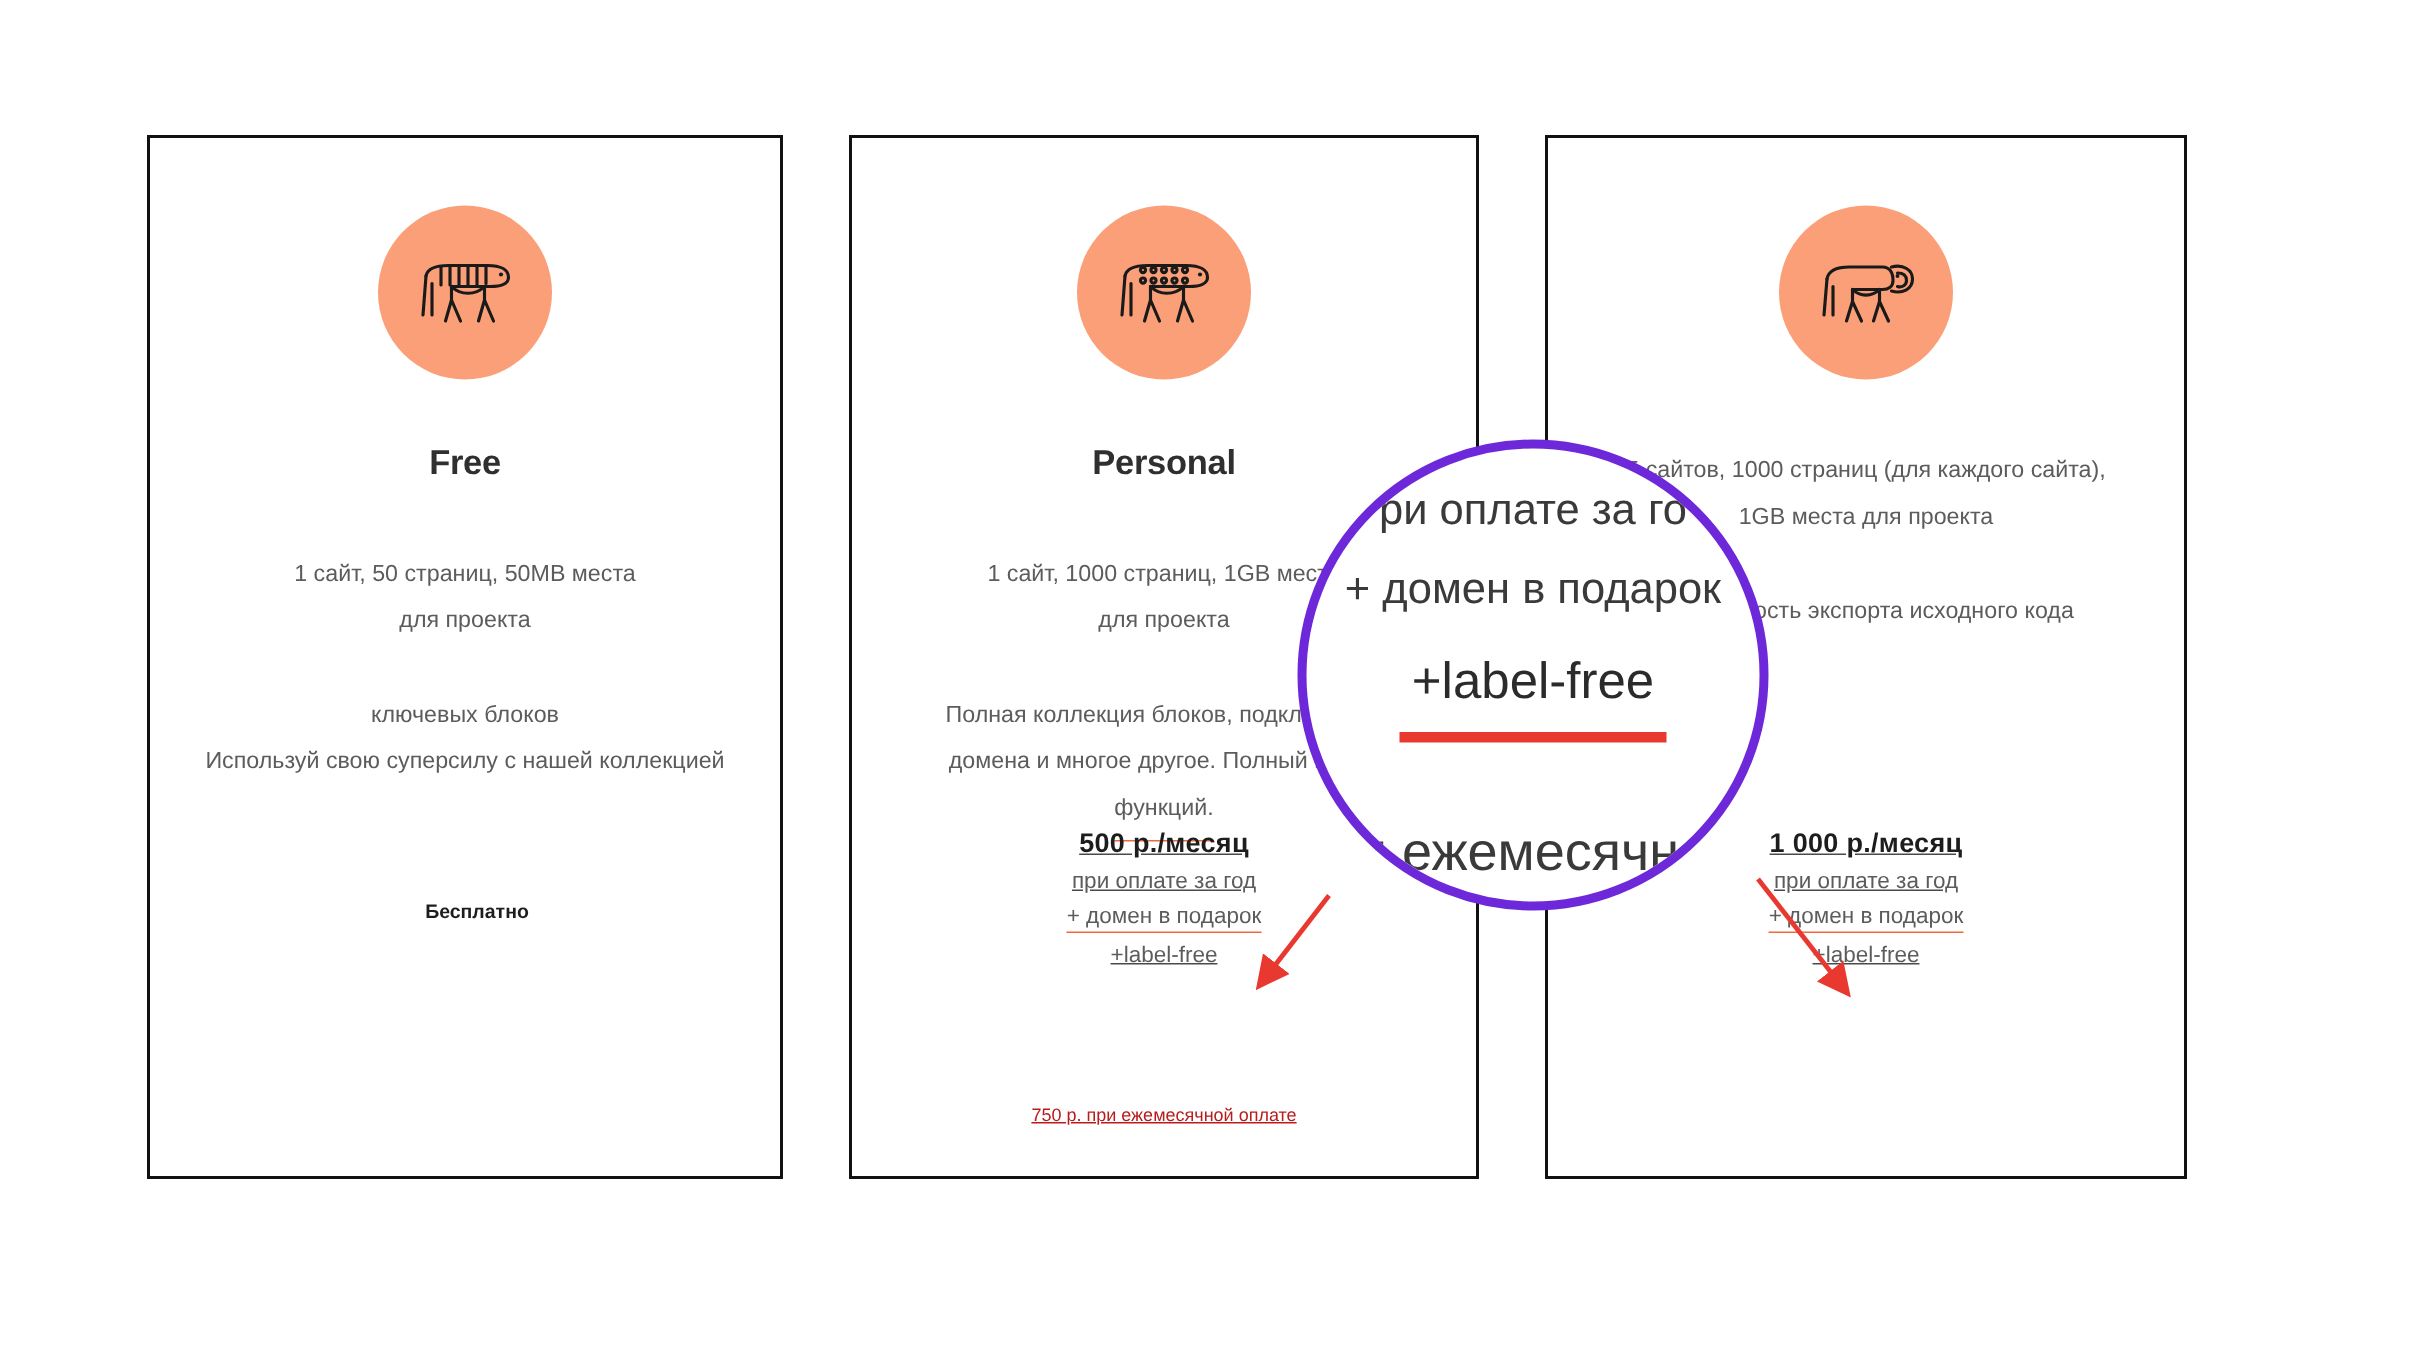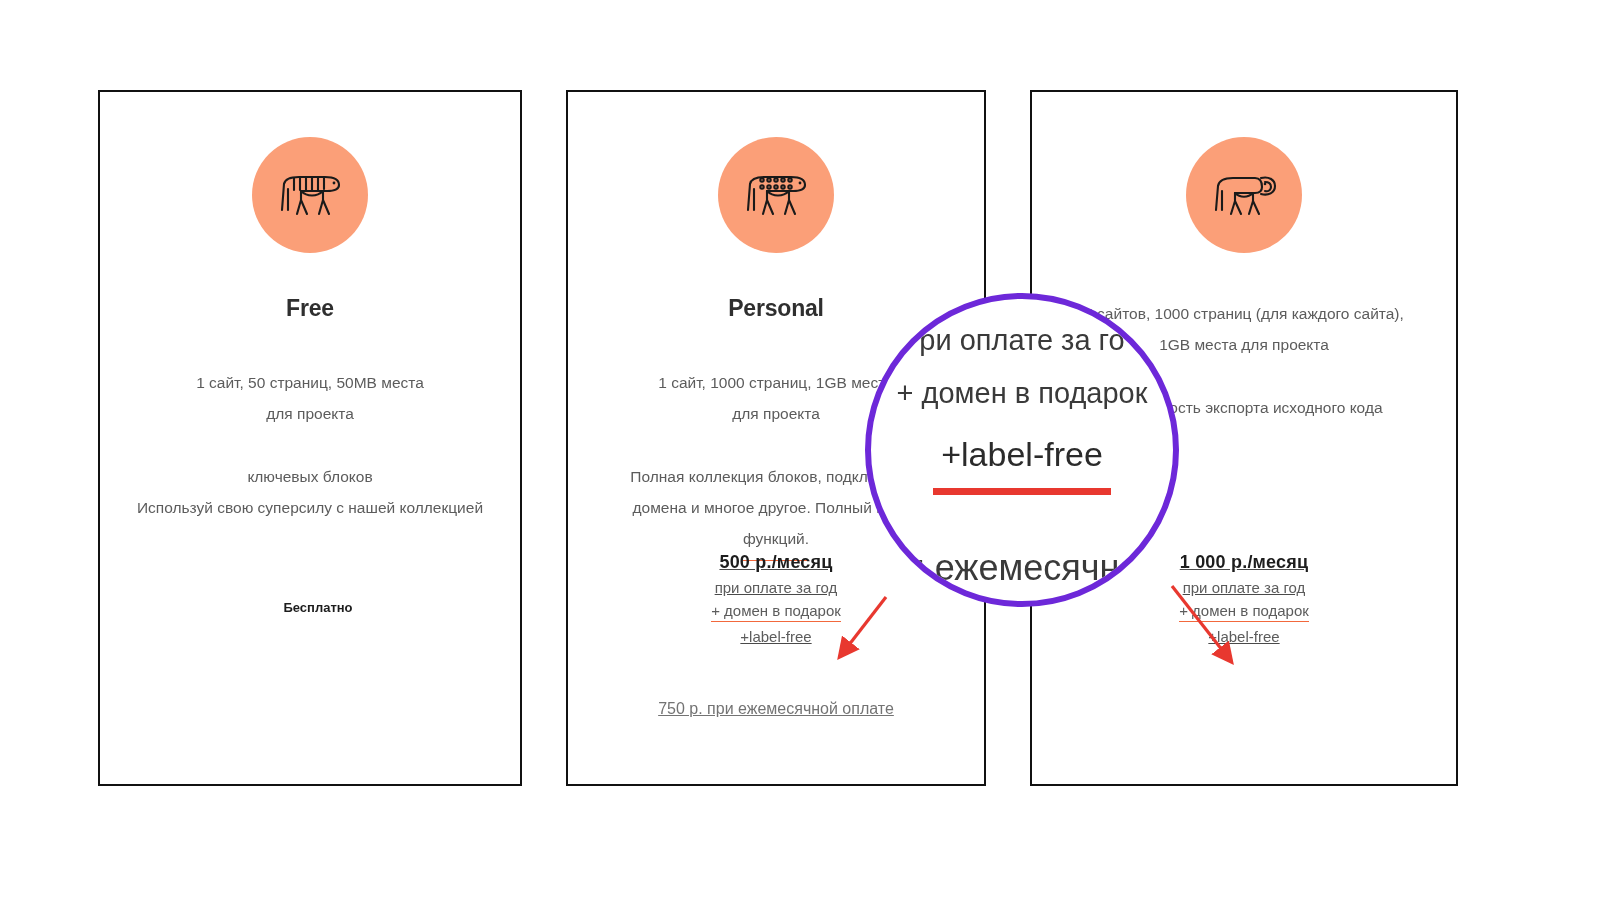--- a/index.html
+++ b/index.html
@@ -63,21 +63,21 @@
   }
   .price-sub{font-size:15px;line-height:29px;color:#5c5c5c;}
   .price-gift{
     font-size:15px;color:#5c5c5c;
     display:inline-block;
     border-bottom:1.6px solid #F2683C;
     padding-bottom:2px;
   }
   .price-label{font-size:15px;color:#5c5c5c;line-height:29px;}
   .price-monthly{
-    font-size:16px;color:#737373;
+    font-size:12px;color:#b91c1c;margin-top:36px;
   }
 
   .free-price{
     position:absolute;left:16px;right:0;top:460px;
     font-size:13px;font-weight:bold;color:#1d1d1d;margin-top:48px;
   }
 
   
   .arrow-layer{position:absolute;inset:0;pointer-events:none;}
 

